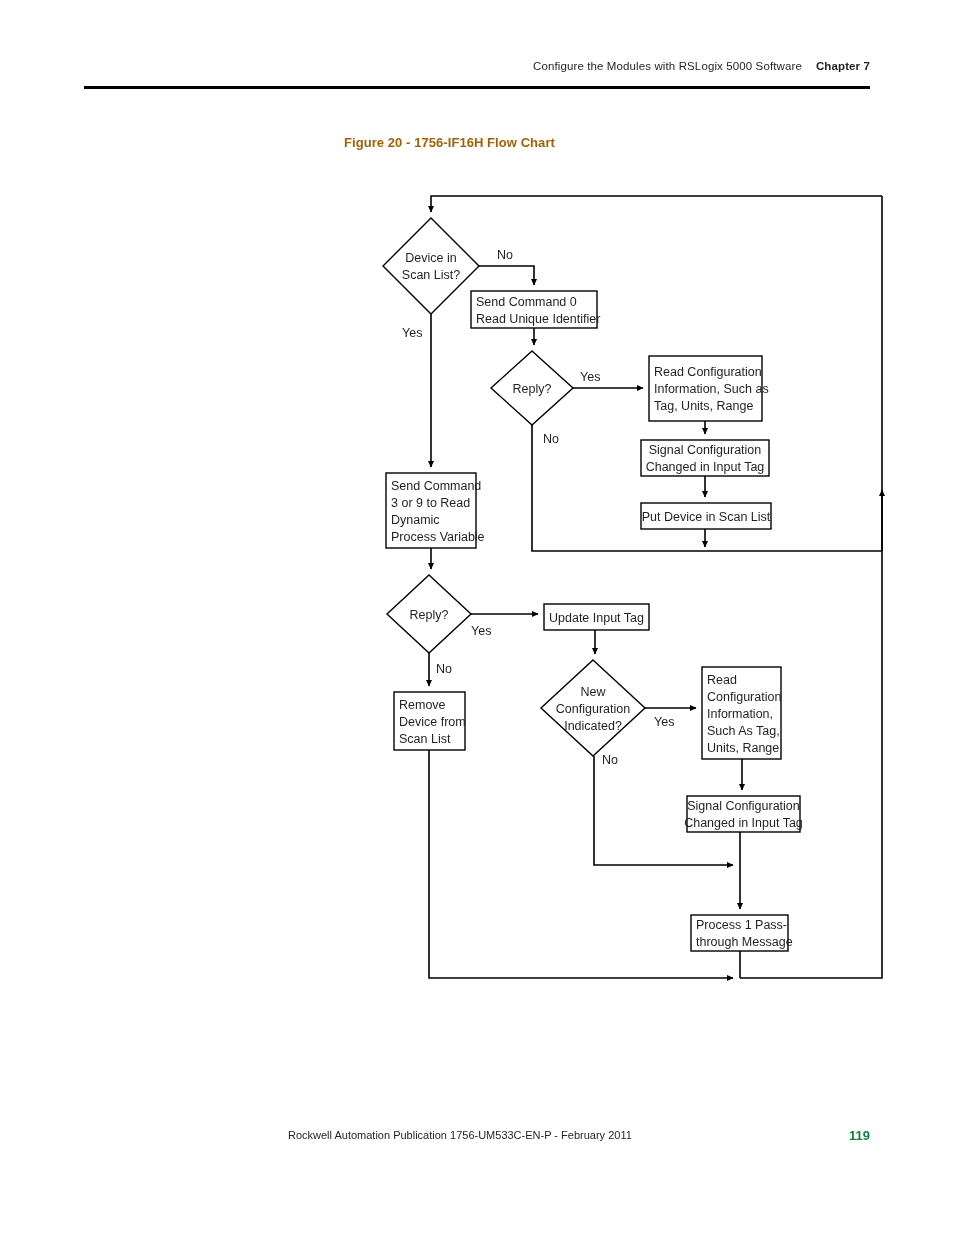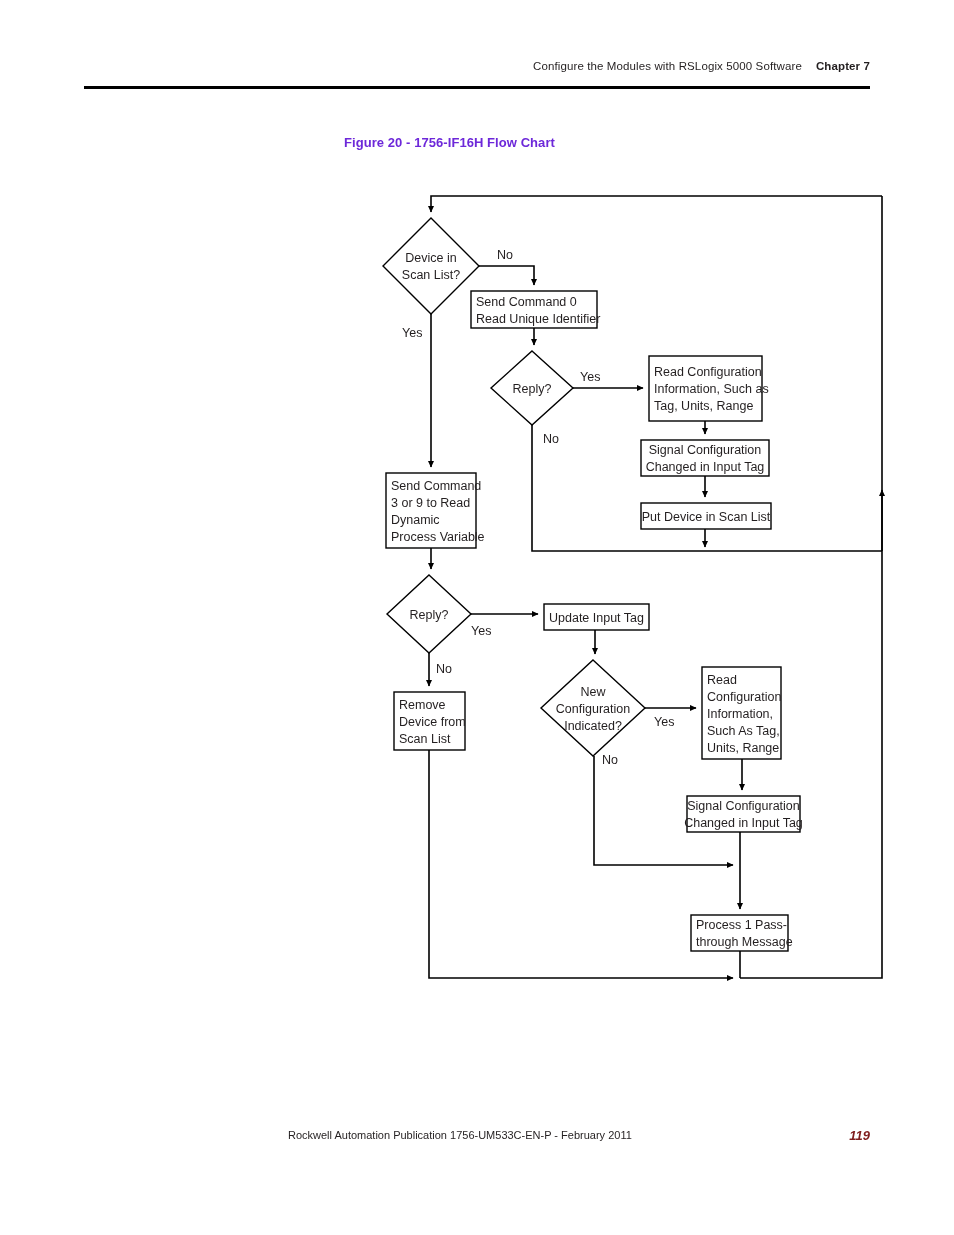--- a/index.html
+++ b/index.html
@@ -52,21 +52,21 @@
     height: 3px;
     background: #000000;
   }
   
   .figure-title {
     position: absolute;
     left: 344px;
     top: 135px;
     font-size: 13px;
     font-weight: bold;
-    color: #6d28d9;
+    color: #a16207;
     letter-spacing: 0.005em;
     white-space: nowrap;
   }
   
   .chart-wrap {
     position: absolute;
     left: 0;
     top: 10px;
     width: 954px;
     height: 1060px;
@@ -113,22 +113,21 @@
     font-size: 11px;
     color: #231f20;
     white-space: nowrap;
   }
   .footer-page {
     position: absolute;
     right: 0;
     top: -1px;
     font-size: 13px;
     font-weight: bold;
-    color: #7f1d1d;
-    font-style: italic;
+    color: #15803d;
   }
 </style>
 </head>
 <body>
 
 <div class="page">
 
   <div class="header">
     <div class="header-text">
       <span>Configure the Modules with RSLogix 5000 Software</span><span class="header-chapter">Chapter 7</span>

